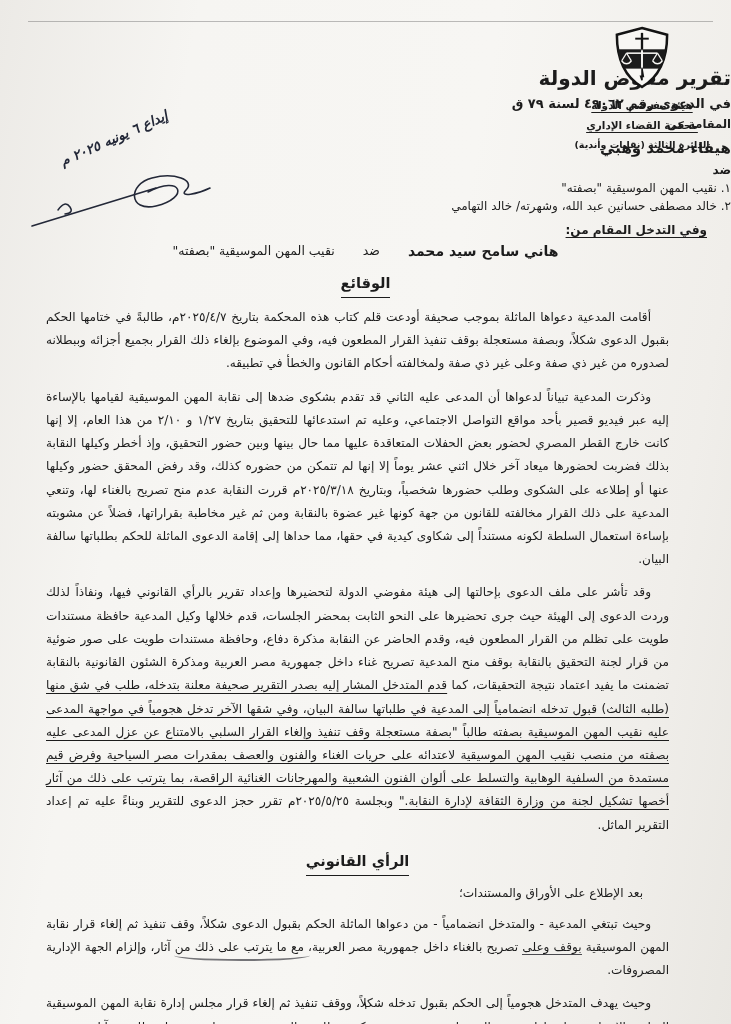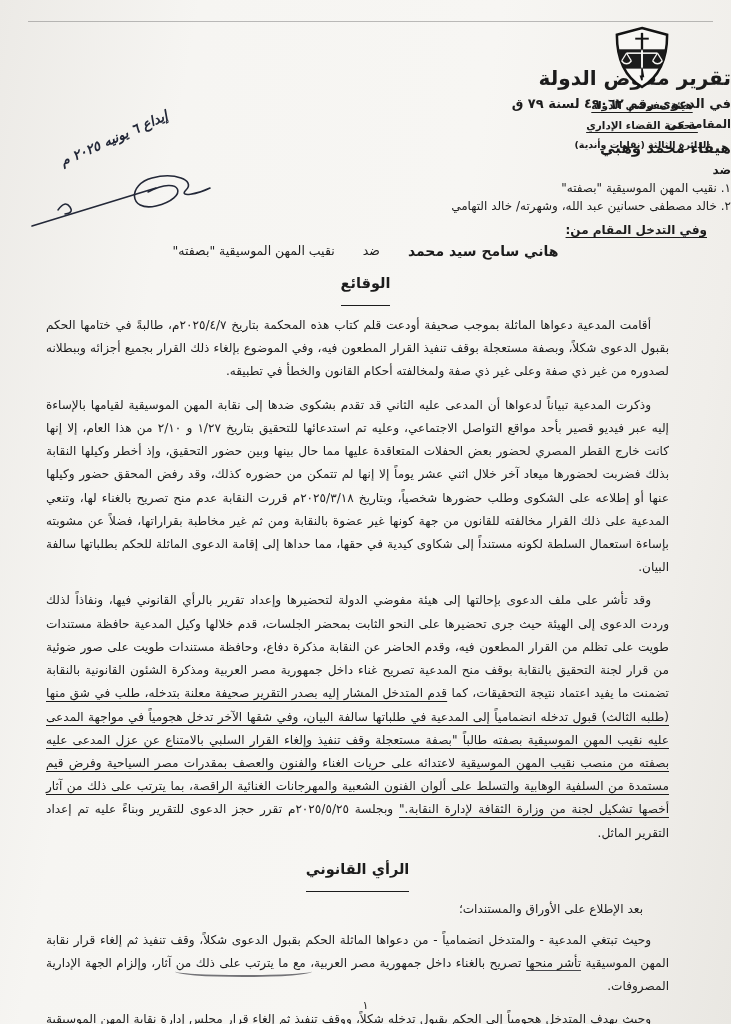--- a/index.html
+++ b/index.html
@@ -40,21 +40,21 @@
     text-align:right;margin:10px 24px 0 0;
     font-size:12px;font-weight:bold;
     text-decoration:underline;text-underline-offset:3px;
   }
   .intervener-line{display:flex;justify-content:center;gap:28px;margin-top:6px;font-size:12.5px;}
   .intervener-name{font-weight:bold;font-size:14px;}
   
   .section-heading{text-align:center;margin:14px 0 6px 0;}
   .section-heading span{
     display:inline-block;font-size:14.5px;font-weight:bold;
-    border-bottom:1.6px solid #1c1c1c;padding-bottom:14px;
+    border-bottom:1.6px solid #1c1c1c;padding-bottom:6px;
   }
   
   .content{margin:0 62px 0 46px;}
   .para{
     font-size:12.1px;line-height:1.92;text-align:justify;
     margin:8px 0 10px 0;text-indent:18px;
   }
   .u{text-decoration:underline;text-underline-offset:4px;}
   .hand-underline{border-bottom:1.8px solid rgba(45,45,52,.85);}
   .hand-curve{position:relative;}
@@ -136,20 +136,20 @@
     <p class="para">أقامت المدعية دعواها الماثلة بموجب صحيفة أودعت قلم كتاب هذه المحكمة بتاريخ ٢٠٢٥/٤/٧م، طالبةً في ختامها الحكم بقبول الدعوى شكلاً، وبصفة مستعجلة بوقف تنفيذ القرار المطعون فيه، وفي الموضوع بإلغاء ذلك القرار بجميع أجزائه وببطلانه لصدوره من غير ذي صفة وعلى غير ذي صفة ولمخالفته أحكام القانون والخطأ في تطبيقه.</p>
     <p class="para">وذكرت المدعية تبياناً لدعواها أن المدعى عليه الثاني قد تقدم بشكوى ضدها إلى نقابة المهن الموسيقية لقيامها بالإساءة إليه عبر فيديو قصير بأحد مواقع التواصل الاجتماعي، وعليه تم استدعائها للتحقيق بتاريخ ١/٢٧ و ٢/١٠ من هذا العام، إلا إنها كانت خارج القطر المصري لحضور بعض الحفلات المتعاقدة عليها مما حال بينها وبين حضور التحقيق، وإذ أخطر وكيلها النقابة بذلك فضربت لحضورها ميعاد آخر خلال اثني عشر يوماً إلا إنها لم تتمكن من حضوره كذلك، وقد رفض المحقق حضور وكيلها عنها أو إطلاعه على الشكوى وطلب حضورها شخصياً، وبتاريخ ٢٠٢٥/٣/١٨م قررت النقابة عدم منح تصريح بالغناء لها، وتنعي المدعية على ذلك القرار مخالفته للقانون من جهة كونها غير عضوة بالنقابة ومن ثم غير مخاطبة بقراراتها، فضلاً عن مشوبته بإساءة استعمال السلطة لكونه مستنداً إلى شكاوى كيدية في حقها، مما حداها إلى إقامة الدعوى الماثلة للحكم بطلباتها سالفة البيان.</p>
     <p class="para"><span>وقد تأشر على ملف الدعوى بإحالتها إلى هيئة مفوضي الدولة لتحضيرها وإعداد تقرير بالرأي القانوني فيها، ونفاذاً لذلك وردت الدعوى إلى الهيئة حيث جرى تحضيرها على النحو الثابت بمحضر الجلسات، قدم خلالها وكيل المدعية حافظة مستندات طويت على تظلم من القرار المطعون فيه، وقدم الحاضر عن النقابة مذكرة دفاع، وحافظة مستندات طويت على صور ضوئية من قرار لجنة التحقيق بالنقابة بوقف منح المدعية تصريح غناء داخل جمهورية مصر العربية ومذكرة الشئون القانونية بالنقابة تضمنت ما يفيد اعتماد نتيجة التحقيقات، كما </span><span class="u">قدم المتدخل المشار إليه بصدر التقرير صحيفة معلنة بتدخله، طلب في شق منها (طلبه الثالث) قبول تدخله انضمامياً إلى المدعية في طلباتها سالفة البيان، وفي شقها الآخر تدخل هجومياً في مواجهة المدعى عليه نقيب المهن الموسيقية بصفته طالباً "بصفة مستعجلة وقف تنفيذ وإلغاء القرار السلبي بالامتناع عن عزل المدعى عليه بصفته من منصب نقيب المهن الموسيقية لاعتدائه على حريات الغناء والفنون والعصف بمقدرات مصر السياحية وفرض قيم مستمدة من السلفية الوهابية والتسلط على ألوان الفنون الشعبية والمهرجانات الغنائية الراقصة، بما يترتب على ذلك من آثار أخصها تشكيل لجنة من وزارة الثقافة لإدارة النقابة."</span><span> وبجلسة ٢٠٢٥/٥/٢٥م تقرر حجز الدعوى للتقرير وبناءً عليه تم إعداد التقرير الماثل.</span></p>
 
     <div class="section-heading">
       <span>الرأي القانوني</span>
     </div>
 
     <p class="opinion-intro">بعد الإطلاع على الأوراق والمستندات؛</p>
 
-    <p class="para"><span>وحيث تبتغي المدعية - والمتدخل انضمامياً - من دعواها الماثلة الحكم بقبول الدعوى شكلاً، وقف تنفيذ ثم إلغاء قرار نقابة المهن الموسيقية </span><span class="hand-underline">تأشر منحها</span><span> تصريح بالغناء داخل جمهورية مصر العربية، </span><span class="hand-curve">مع ما يترتب</span><span> على ذلك من آثار، وإلزام الجهة الإدارية المصروفات.</span></p>
+    <p class="para"><span>وحيث تبتغي المدعية - والمتدخل انضمامياً - من دعواها الماثلة الحكم بقبول الدعوى شكلاً، وقف تنفيذ ثم إلغاء قرار نقابة المهن الموسيقية </span><span class="hand-underline">بوقف وعلى</span><span> تصريح بالغناء داخل جمهورية مصر العربية، </span><span class="hand-curve">مع ما يترتب</span><span> على ذلك من آثار، وإلزام الجهة الإدارية المصروفات.</span></p>
 
     <p class="para">وحيث يهدف المتدخل هجومياً إلى الحكم بقبول تدخله شكلاً، ووقف تنفيذ ثم إلغاء قرار مجلس إدارة نقابة المهن الموسيقية السلبي بالامتناع عن إسقاط عضوية المتدخل ضده من منصبه كنقيب للمهن الموسيقية، مع ما يترتب على ذلك من آثار.</p>
   </div>
 
   <div class="page-number">١</div>
 
 </div>
 
 </body></html>

